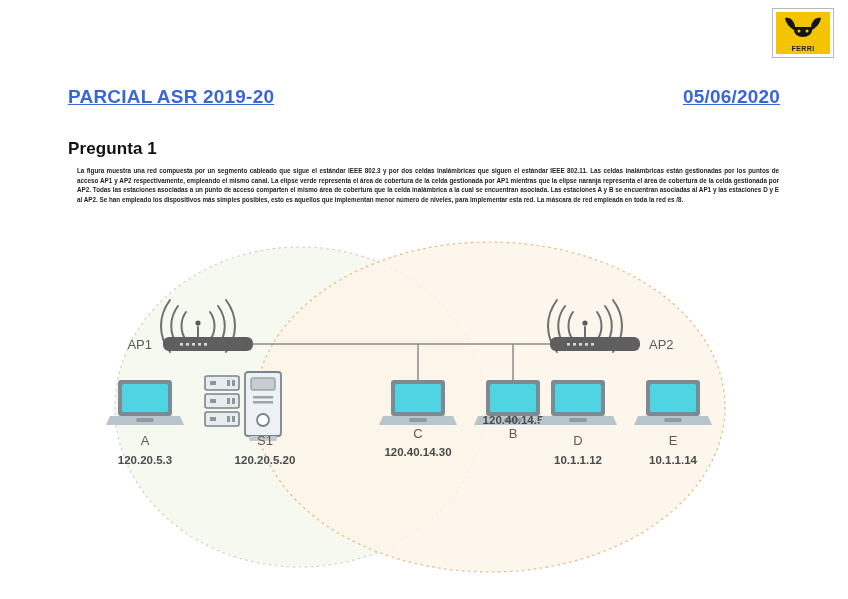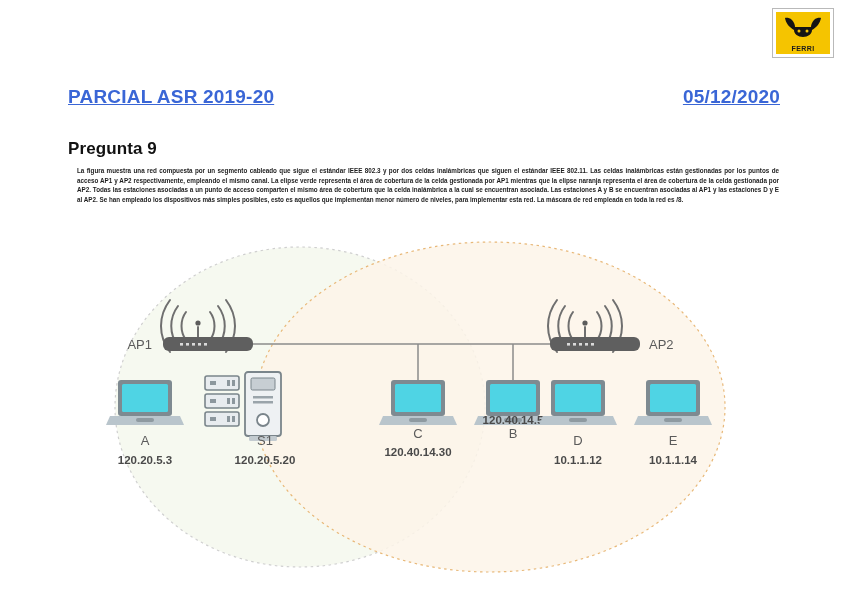--- a/index.html
+++ b/index.html
@@ -141,24 +141,24 @@
                C11 14, 9 13, 7 11 C3 8, 2 2, 2 2 Z" fill="#141414"></path>
       <circle cx="16" cy="15" r="1.5" fill="#f5c400"></circle>
       <circle cx="24" cy="15" r="1.5" fill="#f5c400"></circle>
     </svg>
     <div class="logo-text">FERRI</div>
   </div>
 </div>
 
 <div class="doc-header">
   <span class="htitle">PARCIAL ASR 2019-20</span>
-  <span class="hdate">05/12/2020</span>
+  <span class="hdate">05/06/2020</span>
 </div>
 
-<div class="question-heading">Pregunta 9</div>
+<div class="question-heading">Pregunta 1</div>
 <div class="body-paragraph">La figura muestra una red compuesta por un segmento cableado que sigue el estándar IEEE 802.3 y por dos celdas inalámbricas que siguen el estándar IEEE 802.11. Las celdas inalámbricas están gestionadas por los puntos de acceso AP1 y AP2 respectivamente, empleando el mismo canal. La elipse verde representa el área de cobertura de la celda gestionada por AP1 mientras que la elipse naranja representa el área de cobertura de la celda gestionada por AP2. Todas las estaciones asociadas a un punto de acceso comparten el mismo área de cobertura que la celda inalámbrica a la cual se encuentran asociada. Las estaciones A y B se encuentran asociadas al AP1 y las estaciones D y E al AP2. Se han empleado los dispositivos más simples posibles, esto es aquellos que implementan menor número de niveles, para implementar esta red. La máscara de red empleada en toda la red es /8.</div>
 
 <div class="diagram">
 <svg width="728" height="350" viewBox="0 0 728 350" xmlns="http://www.w3.org/2000/svg">
 
   <ellipse cx="240" cy="175" rx="185" ry="160" fill="#f6f9f0" stroke="#cfcfcf" stroke-width="1.2" stroke-dasharray="2.5 3.5"></ellipse>
   <ellipse cx="430" cy="175" rx="235" ry="165" fill="#fdf4e9" fill-opacity="0.85" stroke="#e8b878" stroke-width="1.2" stroke-dasharray="2.5 3.5"></ellipse>
 
   <g stroke="#8b8b8b" stroke-width="1.5" fill="none">
     <line x1="193" y1="112" x2="570" y2="112"></line>

